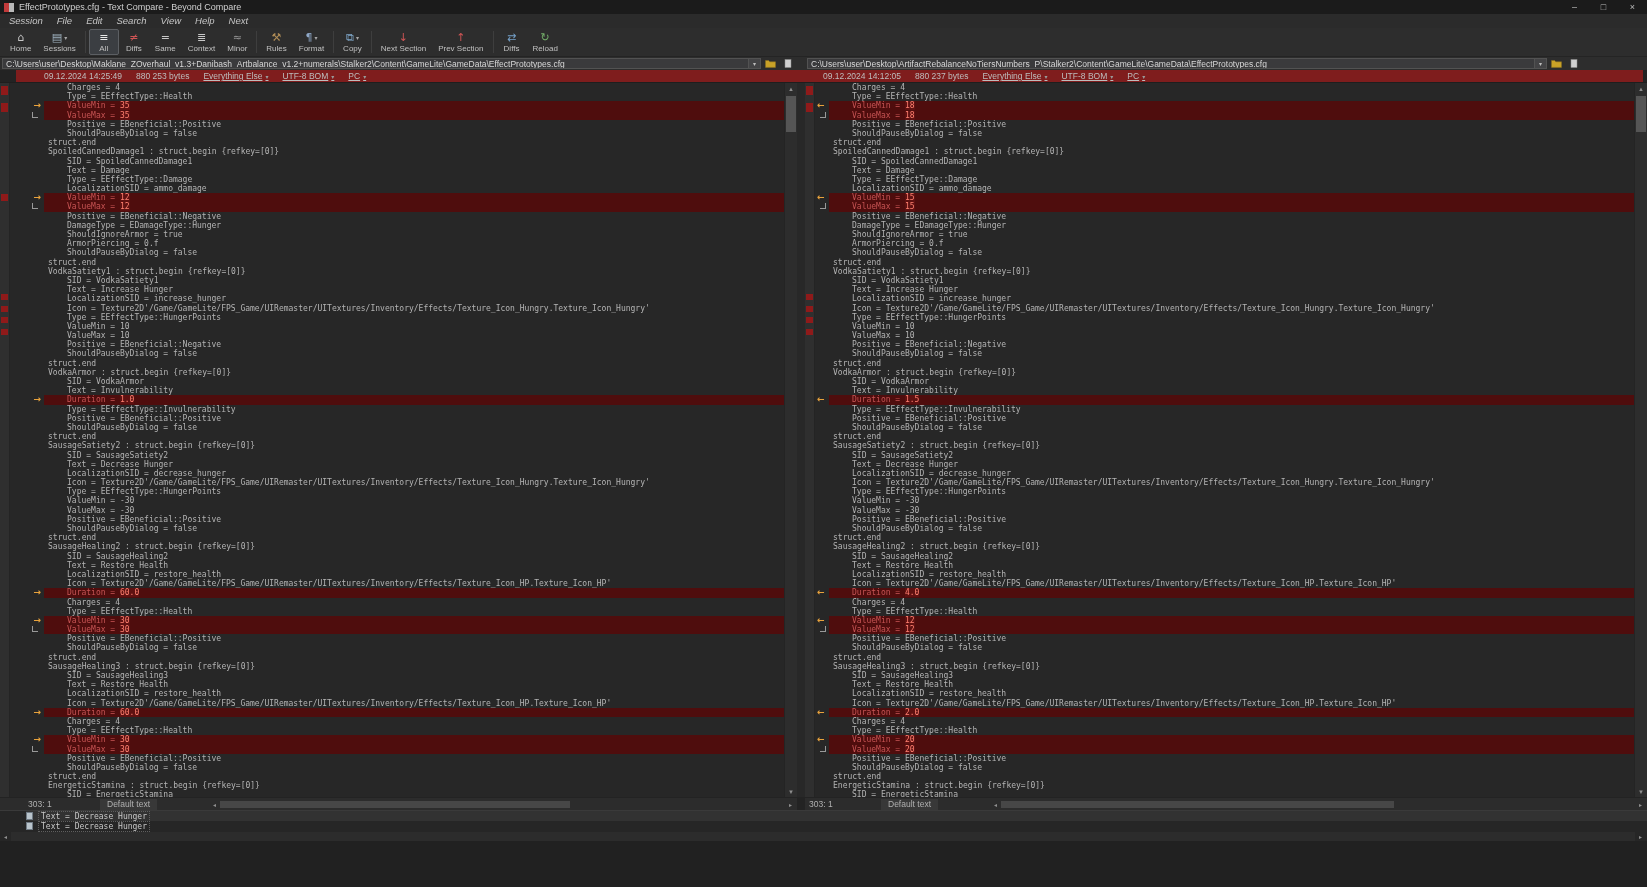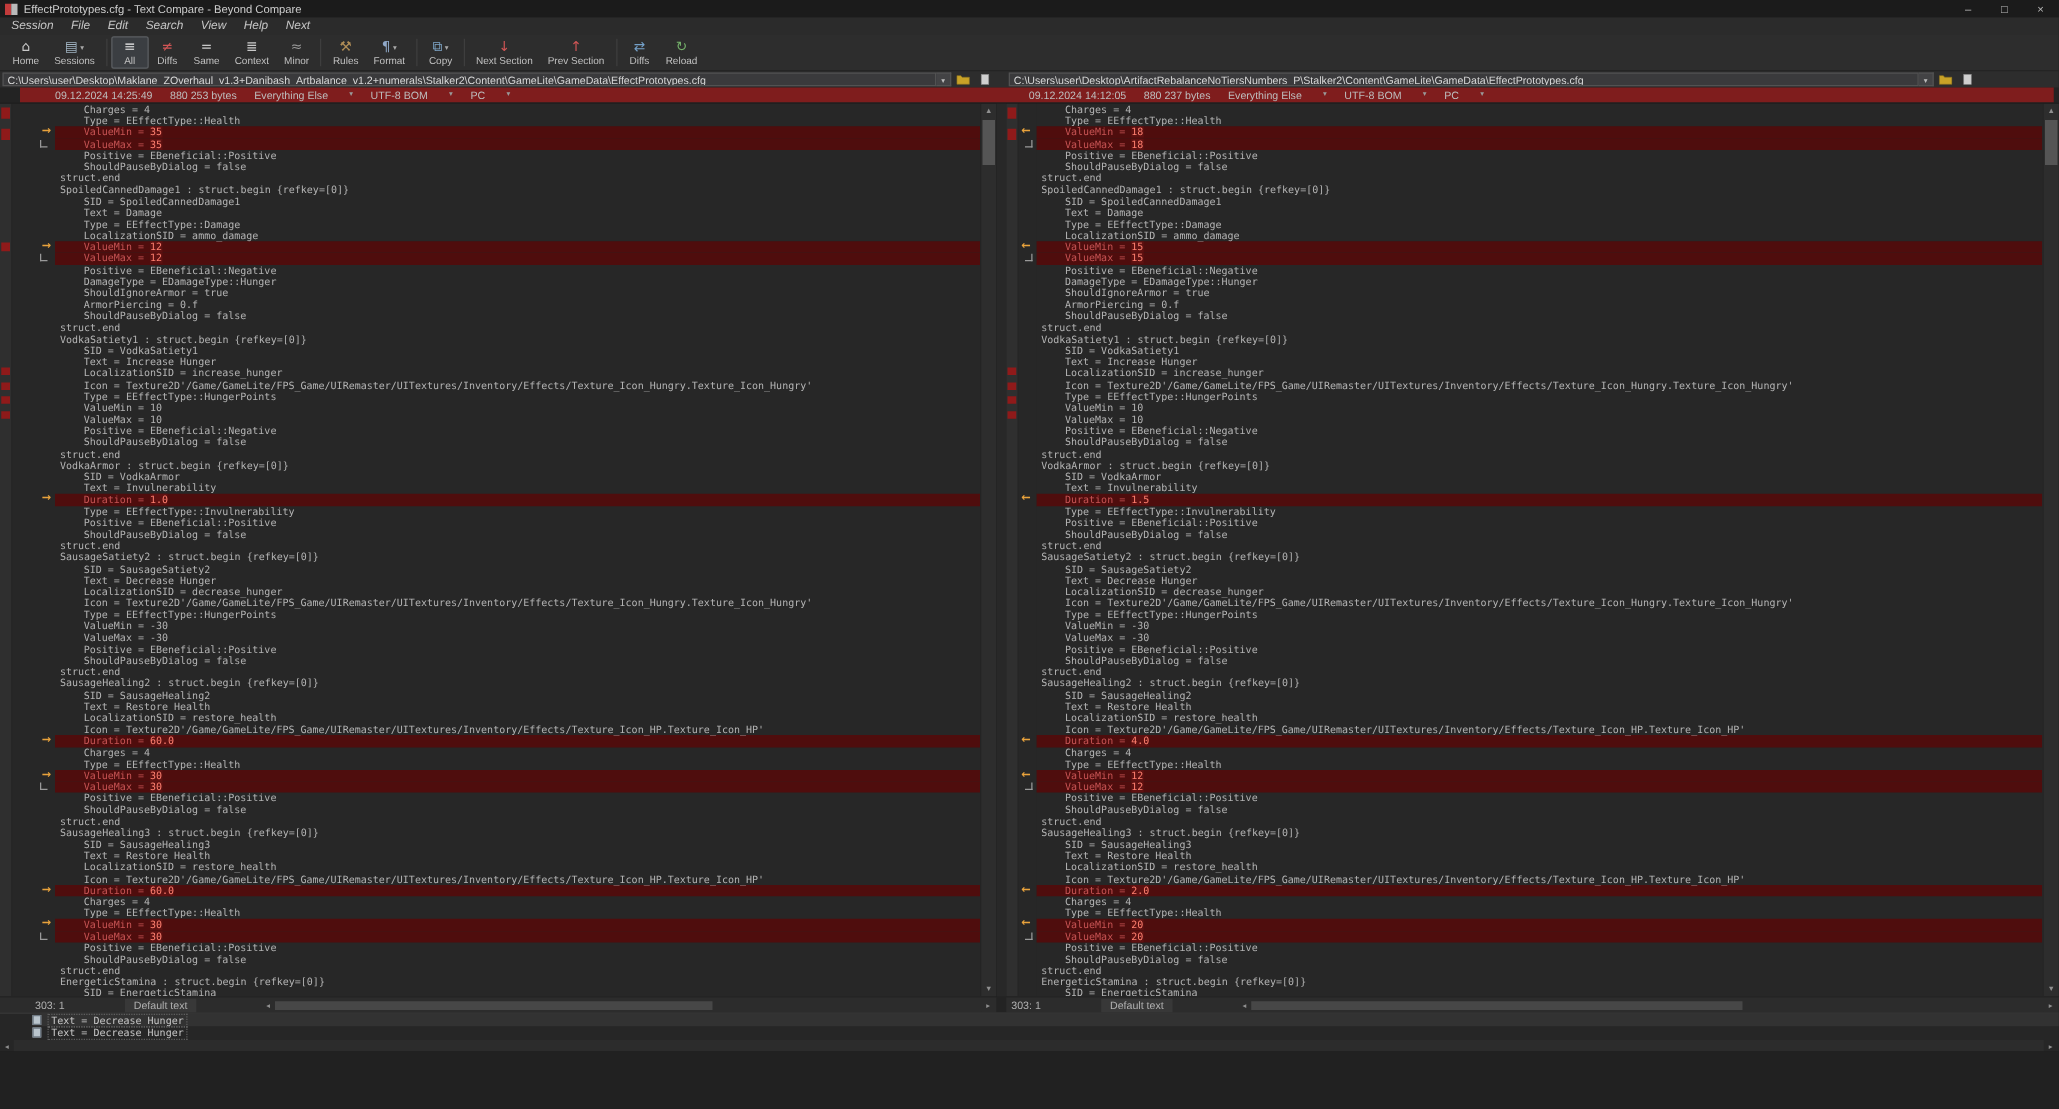--- a/index.html
+++ b/index.html
@@ -32,21 +32,21 @@
   .path-section.right{flex:1;padding-right:66px;}
   .path-spacer{width:8px;}
   .pathbox{flex:1;height:11px;background:#3a3a3c;border:1px solid #525252;display:flex;align-items:center;font-size:8.5px;color:#d8d8d8;padding:0 3px;white-space:nowrap;overflow:hidden;box-sizing:border-box;}
   .pathdd{width:12px;height:11px;background:#434345;border:1px solid #525252;border-left:none;display:flex;align-items:center;justify-content:center;font-size:6px;color:#bdbdbd;box-sizing:border-box;}
   .tool-mini{width:15px;height:11px;display:flex;align-items:center;justify-content:center;margin-left:2px;}
   
   .inforow{position:absolute;top:70px;left:0;right:4px;height:12px;background:#7f1d1d;display:flex;font-size:8.5px;color:#bdbdbd;margin-left:16px;}
   .info-section{display:flex;align-items:center;gap:14px;box-sizing:border-box;}
   .info-section.left{width:797px;padding-left:28px;}
   .info-section.right{flex:1;padding-left:10px;}
-  .info-dd{display:flex;gap:17px;}
+  .info-dd{display:flex;align-items:center;gap:3px;text-decoration:underline;}
   .chev{font-size:6px;color:#9a9a9a;}
   
   .main{position:absolute;top:82px;left:0;height:715px;right:0;display:flex;border-top:1px solid #1e1e1e;box-sizing:border-box;}
   .pane{position:relative;height:100%;display:flex;overflow:hidden;background:#272727;}
   .pane.left{width:797px;}
   .pane.right{flex:1;}
   .splitter{width:8px;background:#282828;}
   .overview{width:9px;background:#2f2f2f;border-right:1px solid #242424;position:relative;}
   .ovmark{position:absolute;left:1px;right:1px;background:#8f1a1a;}
   .gutter{background:#272727;position:relative;}

